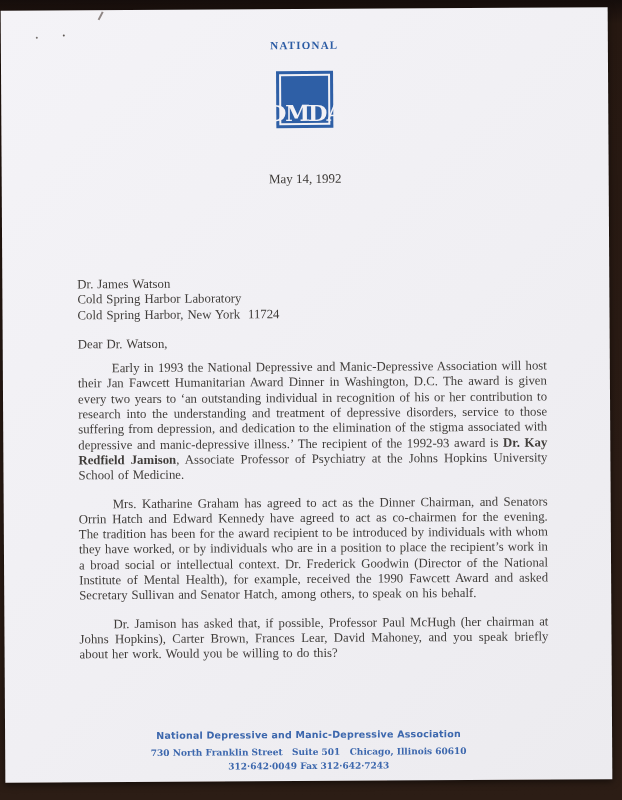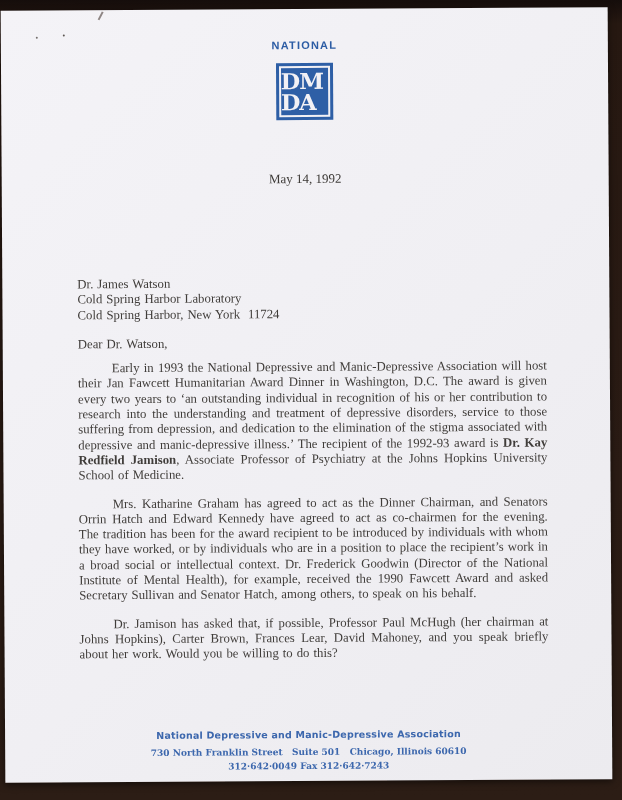--- a/index.html
+++ b/index.html
@@ -23,40 +23,40 @@
     transform-origin: 50% 50%;
     box-shadow: 0 2px 7px rgba(0,0,0,0.55);
     color: #3d3a37;
   }
   
   .logo-wrap {
     position: absolute; left: 0; right: 0; top: 30px;
     display: flex; flex-direction: column; align-items: center;
   }
   .logo-national {
-    font-family: Liberation Sans, sans-serif;
+    font-family: Liberation Serif, serif;
     font-weight: bold;
     font-size: 11px;
     letter-spacing: 1.2px;
     color: #2c5ca4;
-    margin-bottom: 12px;
+    margin-bottom: 20px;
   }
   .dmda-box {
     width: 57px; height: 57px;
     background: #2e5fa6;
     padding: 3px;
     box-sizing: border-box;
   }
   .dmda-inner {
     width: 100%; height: 100%;
     box-sizing: border-box;
     border: 2px solid #f2f1f5;
     background: #2e5fa6;
-    display: flex; flex-direction: column;
-    align-items: flex-start; justify-content: center;
+    display: flex; flex-direction: row;
+    align-items: flex-end; justify-content: center;
   }
   .dmda-line {
     font-family: "DejaVu Serif", serif;
     font-weight: bold;
     font-size: 22px;
     line-height: 20.5px;
     color: #f2f1f5;
     letter-spacing: -1px;
     transform: scaleX(1.02);
   }

